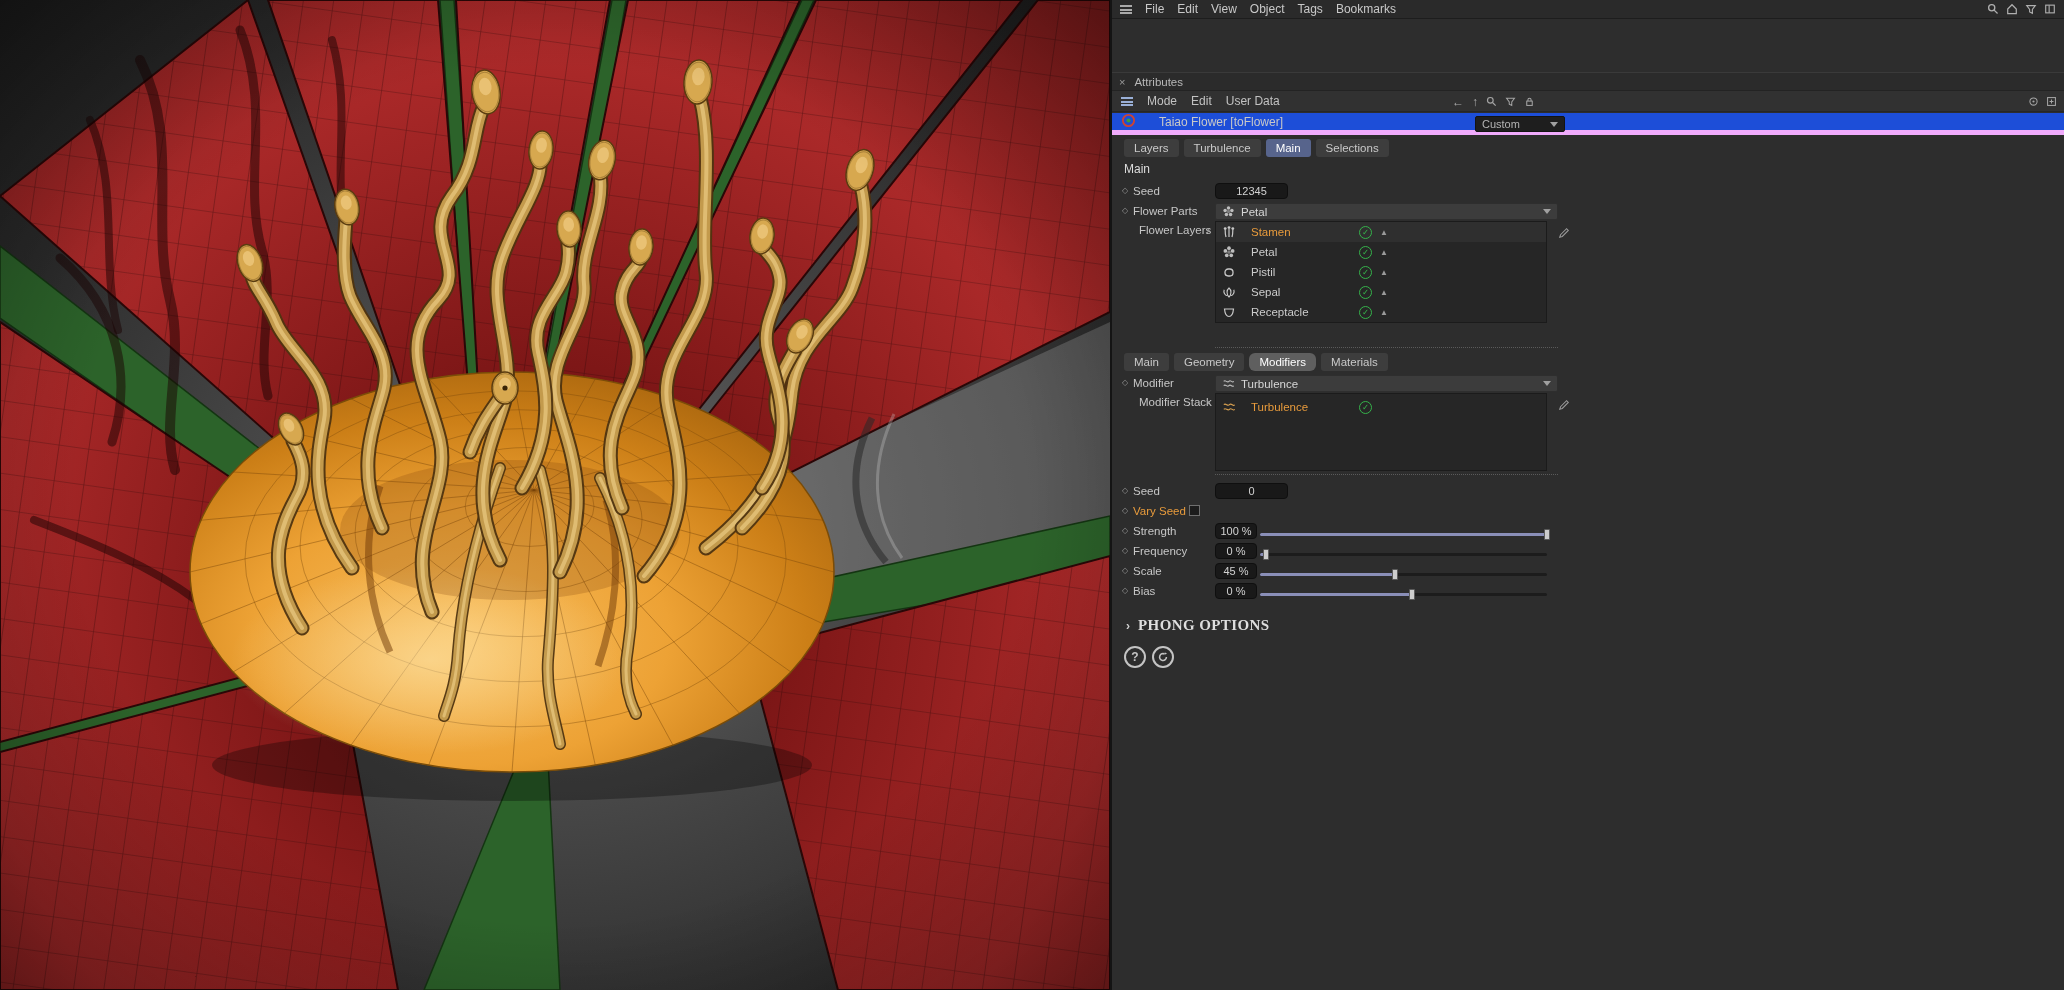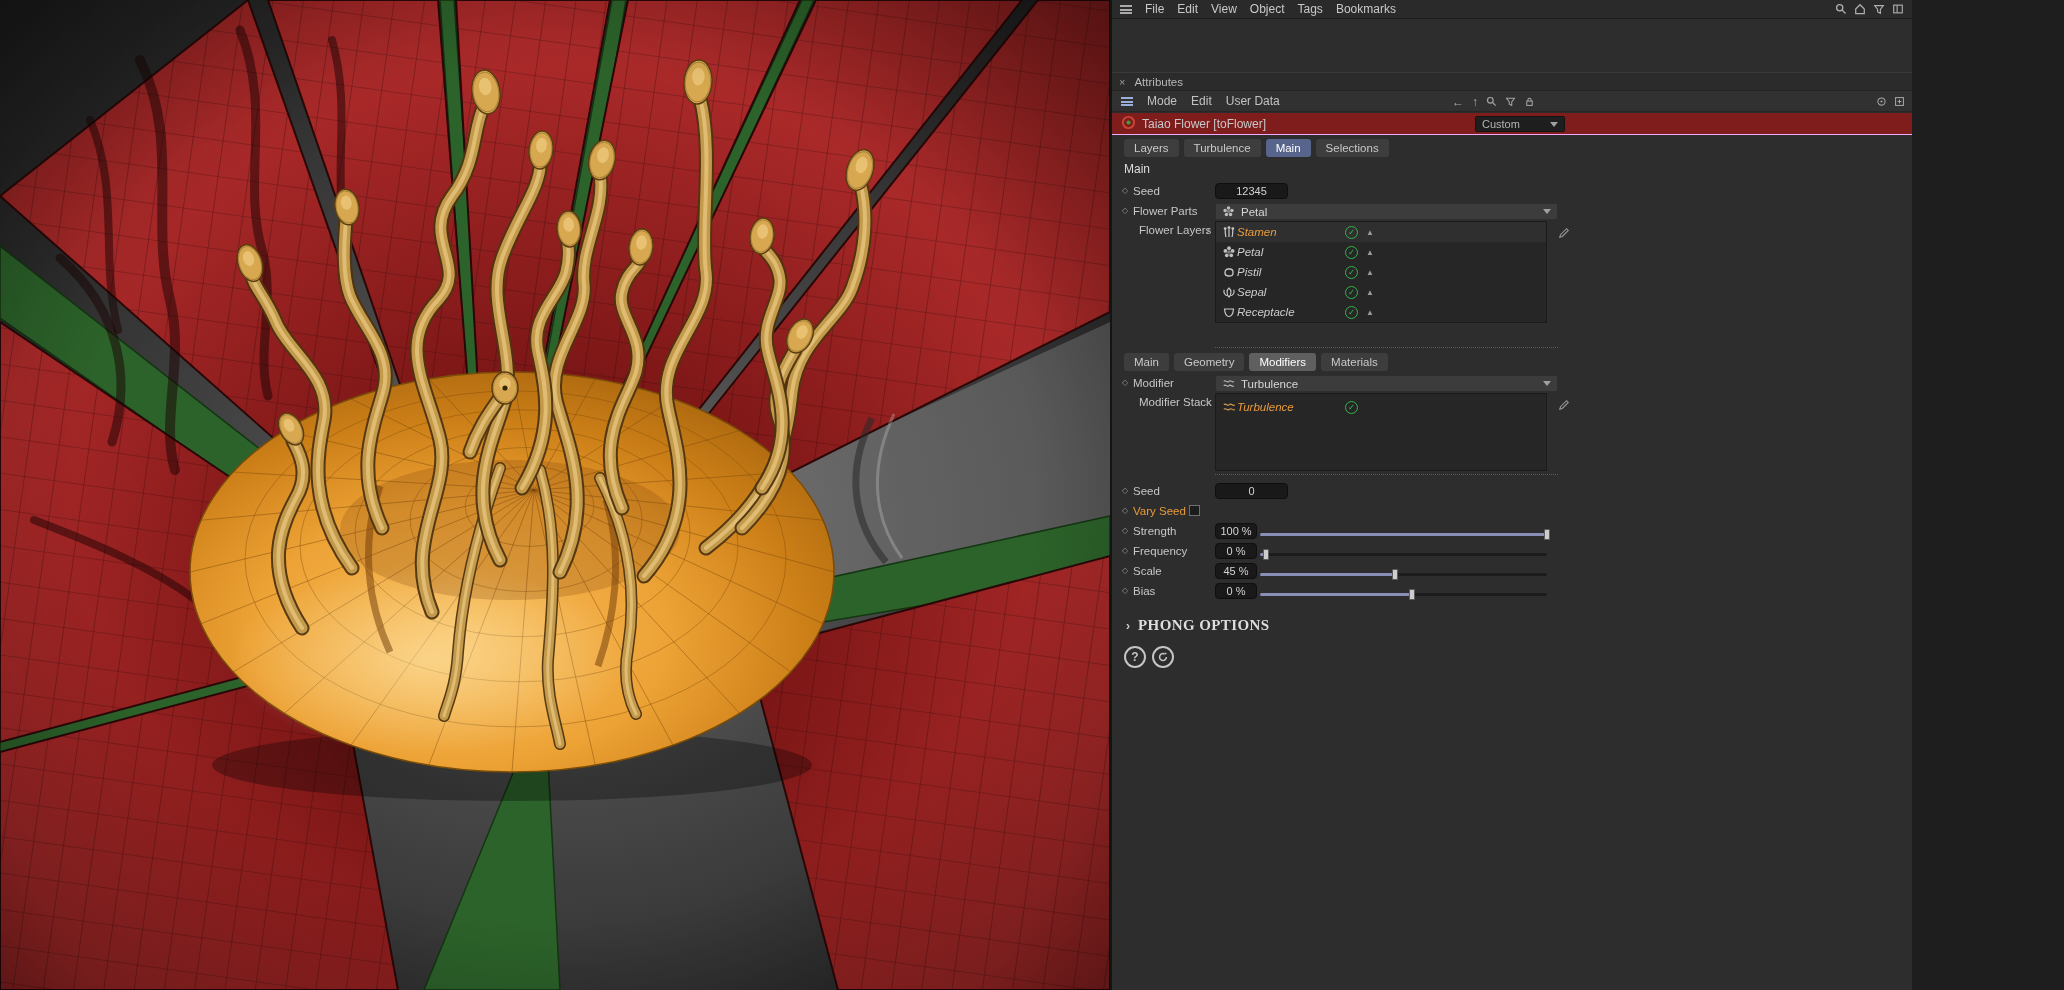--- a/index.html
+++ b/index.html
@@ -2,21 +2,21 @@
 <html><head>
 <meta charset="utf-8">
 <style>
   html,body{margin:0;padding:0;width:2064px;height:990px;background:#1e1e1e;overflow:hidden;
     font-family:"Liberation Sans","DejaVu Sans",sans-serif;-webkit-font-smoothing:antialiased;}
   *{box-sizing:border-box;}
   
   .viewport{position:absolute;left:0;top:0;width:1110px;height:990px;background:#303030;overflow:hidden;}
   .viewport svg{display:block;}
   
-  .panel{position:absolute;left:1110px;top:0;width:802px;height:990px;background:#2d2d2d;border-left:2px solid #141414;}
+  .panel{position:absolute;left:1110px;top:0;width:954px;height:990px;background:#2d2d2d;border-left:2px solid #141414;}
   .menubar{position:absolute;top:0;left:0;right:0;height:19px;background:#2a2a2a;border-bottom:1px solid #1d1d1d;
     display:flex;align-items:center;gap:13px;padding:0 8px;font-size:12px;color:#c9c9c9;}
   .mb-item{cursor:default;}
   .icon-menu{display:inline-block;width:12px;height:9px;border-top:2px solid #9ab0d8;border-bottom:2px solid #9ab0d8;position:relative;}
   .icon-menu::after{content:"";position:absolute;left:0;right:0;top:2.5px;height:2px;background:#9ab0d8;}
   .icon-menu.gray{border-color:#aaa;} .icon-menu.gray::after{background:#aaa;}
   .mb-icons{margin-left:auto;display:flex;gap:7px;align-items:center;}
   .mb-icons span,.am-icons span,.am-icons-far span{display:inline-flex;align-items:center;color:#ababab;font-size:12px;line-height:1;}
   .objmgr{position:absolute;top:20px;left:0;right:0;height:52px;background:#232323;border-bottom:1px solid #1a1a1a;}
   .objrow{position:absolute;top:5px;left:14px;display:flex;align-items:center;gap:6px;height:18px;}
@@ -28,49 +28,49 @@
   .okck::before{content:"✓";color:#3db54a;font-size:12px;font-weight:bold;}
   .attrhdr{position:absolute;top:72px;left:0;right:0;height:19px;background:#2b2b2b;border-top:1px solid #3a3a3a;
     border-bottom:1px solid #232323;display:flex;align-items:center;gap:9px;padding:0 7px;}
   .attrhdr .x{color:#9a9a9a;font-size:11px;cursor:pointer;}
   .attrhdr .ttl{color:#b8b8b8;font-size:11.5px;}
   .attrmenu{position:absolute;top:91px;left:0;right:0;height:21px;background:#313131;border-bottom:1px solid #262626;
     display:flex;align-items:center;gap:14px;padding:0 9px;font-size:12px;color:#c2c2c2;}
   .am-icons{position:absolute;left:340px;top:0;height:21px;display:flex;gap:8px;align-items:center;}
   .am-icons-far{position:absolute;right:7px;top:0;height:21px;display:flex;gap:7px;align-items:center;}
   .arrow-glyph{font-size:12px;color:#a5a5a5;}
-  .objtitle{position:absolute;top:113px;left:0;right:0;height:22px;background:#7f1d1d;border-bottom:1px solid #f0abfc;
-    display:flex;align-items:center;gap:6px;padding:0 9px;font-size:12px;color:#c8c8c8;}
+  .objtitle{position:absolute;top:113px;left:0;right:0;height:22px;background:#1d4ed8;border-bottom:5px solid #f0abfc;
+    display:flex;align-items:center;gap:23px;padding:0 9px;font-size:12px;color:#c8c8c8;}
   .preset{position:absolute;left:363px;top:3px;width:90px;height:16px;background:#1e1e1e;border:1px solid #131313;border-radius:2px;
     display:flex;align-items:center;padding:0 6px;font-size:11px;color:#b4b4b4;}
   .dar{margin-left:auto;width:0;height:0;border-left:4px solid transparent;border-right:4px solid transparent;border-top:5px solid #a0a0a0;}
   .tabsrow{position:absolute;left:12px;display:flex;gap:5px;}
   .tabsrow.top{top:139px;} .tabsrow.sub{top:353px;}
   .tab{height:18px;padding:0 10px;background:#3d3d3d;color:#c9c9c9;font-size:11.5px;border-radius:3px;
     display:flex;align-items:center;cursor:pointer;}
   .tab.active-blue{background:#57648c;color:#fff;}
-  .tab.active-gray{background:#5f5f5f;color:#fff;}
+  .tab.active-gray{background:#5f5f5f;color:#fff;border-radius:6px;}
   .secmain{position:absolute;top:162px;left:12px;font-size:12px;color:#dcdcdc;}
   .prow{position:absolute;left:0;width:463px;height:17px;}
   .dia{position:absolute;left:10px;top:3px;color:#8e8e8e;font-size:8px;}
   .dia::before{content:"◇";}
   .plabel{position:absolute;left:21px;top:2px;font-size:11.5px;color:#c6c6c6;white-space:nowrap;}
   .plabel.ind{left:27px;}
   .plabel.orange{color:#e89b3c;}
   .chev{position:absolute;left:94px;top:1px;color:#9a9a9a;font-size:12px;}
   .field{position:absolute;left:103px;top:0;width:73px;height:16px;background:#191919;border:1px solid #0f0f0f;border-radius:4px;
     color:#d2d2d2;font-size:11px;display:flex;align-items:center;justify-content:center;}
   .field.narrow{width:42px;}
   .dd{position:absolute;left:103px;top:0;width:343px;height:17px;background:#3c3c3c;border:1px solid #2e2e2e;border-radius:2px;
     display:flex;align-items:center;gap:6px;padding:0 6px;color:#d6d6d6;font-size:11.5px;cursor:pointer;}
   .listbox{position:absolute;left:103px;width:332px;background:#262626;border:1px solid #1b1b1b;}
   .lrow{height:20px;display:flex;align-items:center;padding:0 5px;font-size:11.5px;color:#cccccc;cursor:pointer;}
   .lrow.sel{background:#2f2f2f;}
   .lrow .licon{width:16px;display:flex;justify-content:center;}
-  .lrow .nm{margin-left:0;width:108px;font-style:italic;}
+  .lrow .nm{margin-left:14px;width:108px;}
   .lrow .nm.orange{color:#e89b3c;}
   .chk{width:13px;height:13px;border-radius:50%;border:1.5px solid #35b24a;color:#35b24a;font-size:8.5px;font-weight:bold;
     display:flex;align-items:center;justify-content:center;cursor:pointer;}
   .chk::before{content:"✓";}
   .tri{margin-left:8px;color:#9a9a9a;font-size:8px;cursor:pointer;}
   .tri::before{content:"▲";}
   .pencil{position:absolute;left:446px;cursor:pointer;}
   .dotsline{position:absolute;left:103px;width:343px;height:1px;border-bottom:1px dotted #5a5a5a;}
   .slider{position:absolute;left:148px;top:6px;width:287px;height:11px;cursor:pointer;}
   .strack{position:absolute;left:0;right:0;top:4px;height:3px;background:#1c1c1c;border-radius:2px;}

